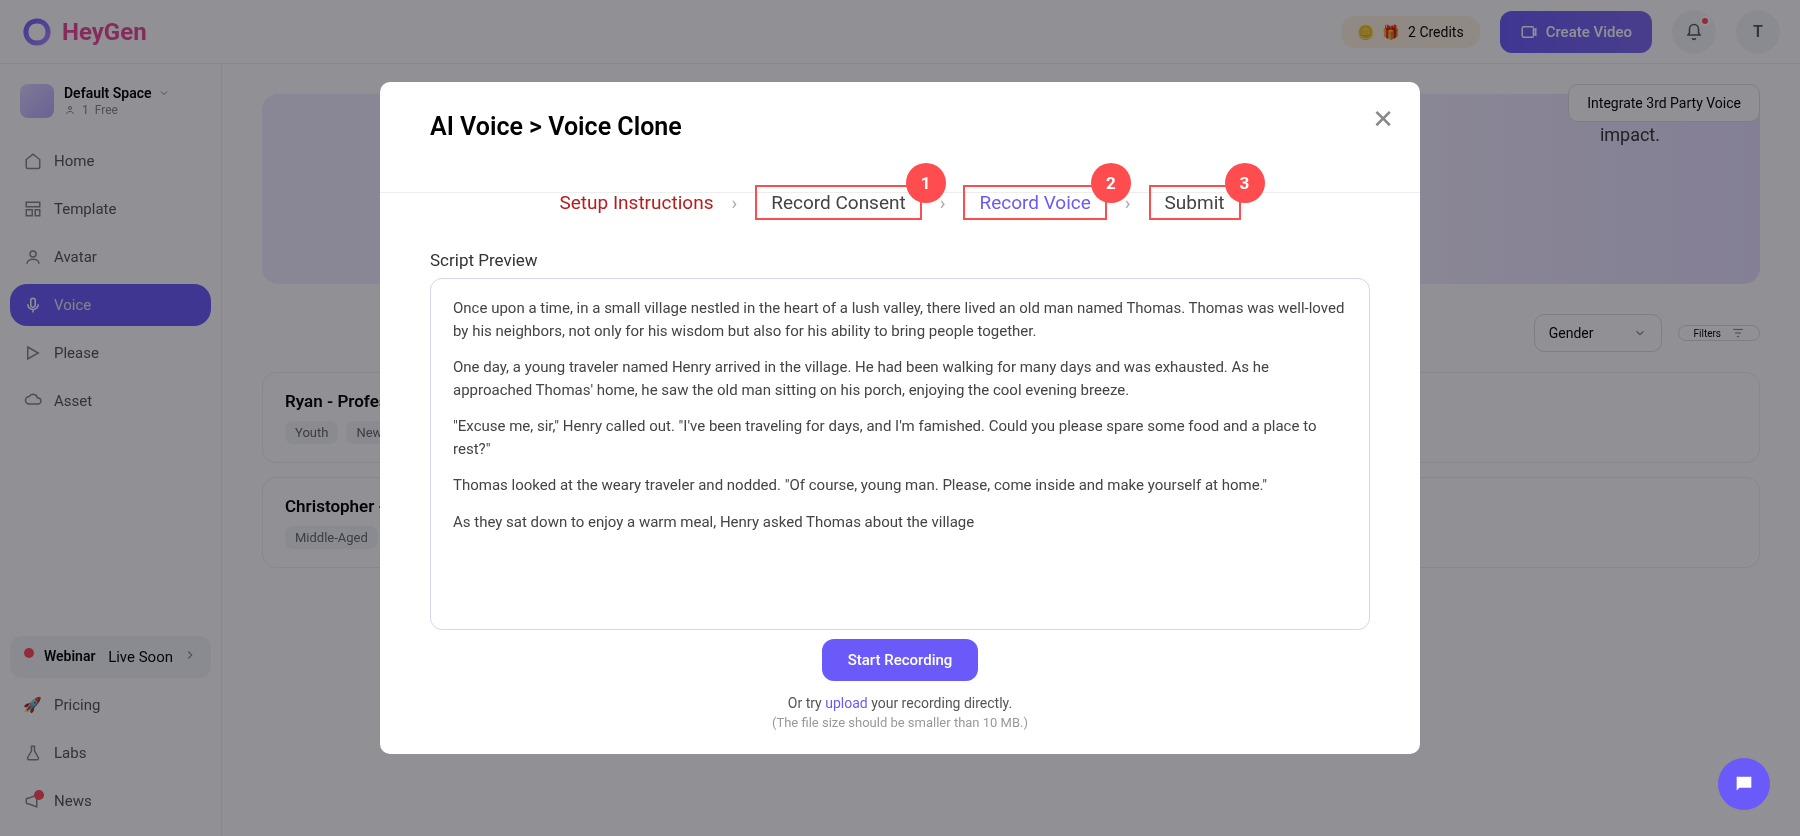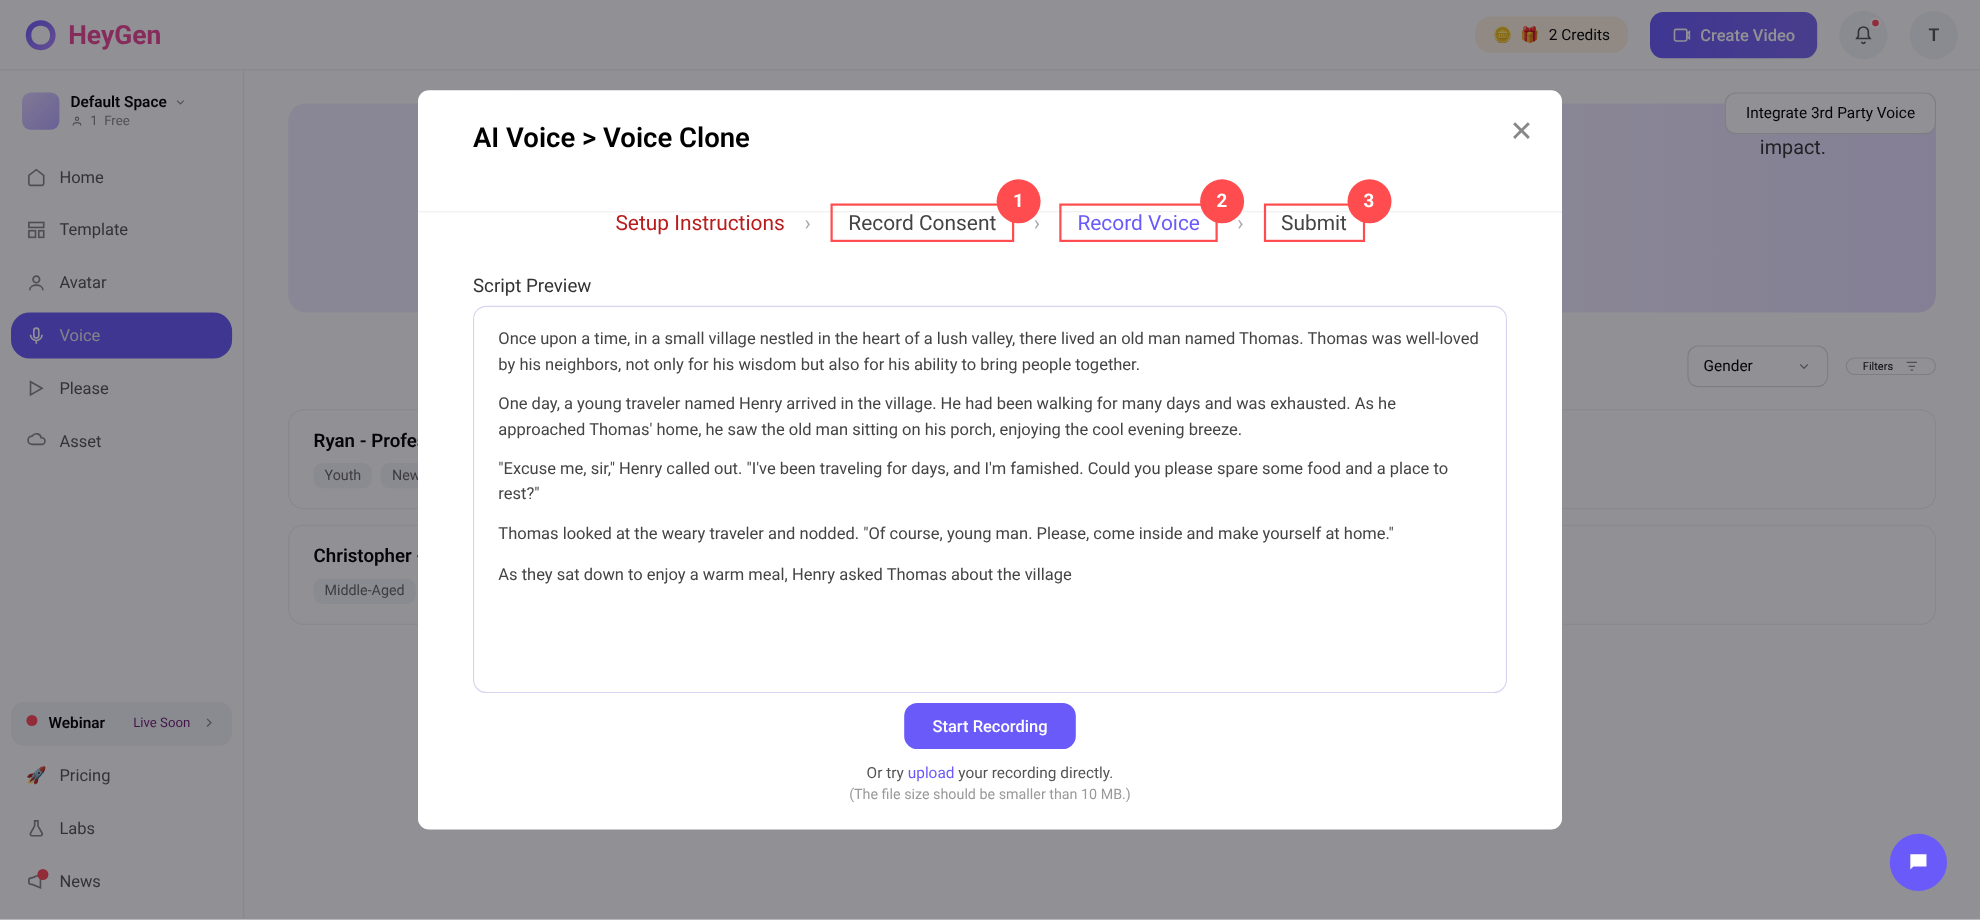--- a/index.html
+++ b/index.html
@@ -26,21 +26,21 @@
 .ws-icon { width:34px; height:34px; background:linear-gradient(135deg,#e0d4ff,#b8a9ff); border-radius:8px; }
 .ws-name { font-weight:600; font-size:14px; display:flex; align-items:center; gap:6px; }
 .ws-sub { display:flex; align-items:center; gap:6px; font-size:12px; color:#888; margin-top:2px; }
 .nav-item { display:flex; align-items:center; gap:12px; padding:12px 14px; border-radius:12px; color:#555; font-size:15px; cursor:pointer; }
 .nav-item.active { background:#6a5af9; color:#e5e5e5;border-radius:17px; }
 .nav-ico { width:18px; height:18px; display:flex; align-items:center; justify-content:center; }
 .nav-spacer { flex:1; }
 .webinar { display:flex; align-items:flex-start; gap:10px; background:#f3f3f7; border-radius:12px; padding:12px 14px; cursor:pointer; }
 .reddot { width:10px; height:10px; background:#ff4757; border-radius:50%; }
 .webinar-t { font-weight:600; font-size:14px; }
-.webinar-s { font-size:12px; color:#701a75; }
+.webinar-s { font-size:15px; color:#000000; }
 
 
 .content { flex:1; padding:30px 40px; position:relative; overflow:hidden; }
 .hero { background:linear-gradient(90deg,#f0ecff 0%,#f8f5ff 60%,#e8dfff 100%); border-radius:16px; padding:30px 40px; margin-bottom:30px; height:190px; }
 .hero p { font-size:18px; color:#333; }
 .btn3rd { float:right; border:1px solid #ddd; background:#fff; border-radius:10px; padding:10px 18px; font-size:14px; margin-top:-10px; cursor:pointer; }
 .filter-row { display:flex; gap:16px; align-items:center; margin-bottom:20px; }
 .filter-row .spacer { flex:1; }
 .select-gender{ display:flex; align-items:center; gap:40px; padding:10px 14px; border:1px solid #ddd; border-radius:10px; font-size:14px; cursor:pointer;}
 .filters-btn{ display:flex; align-items:center; gap:10px; padding:0 14px; border:1px solid #ddd; border-radius:10px; font-size:10px; cursor:pointer;}

